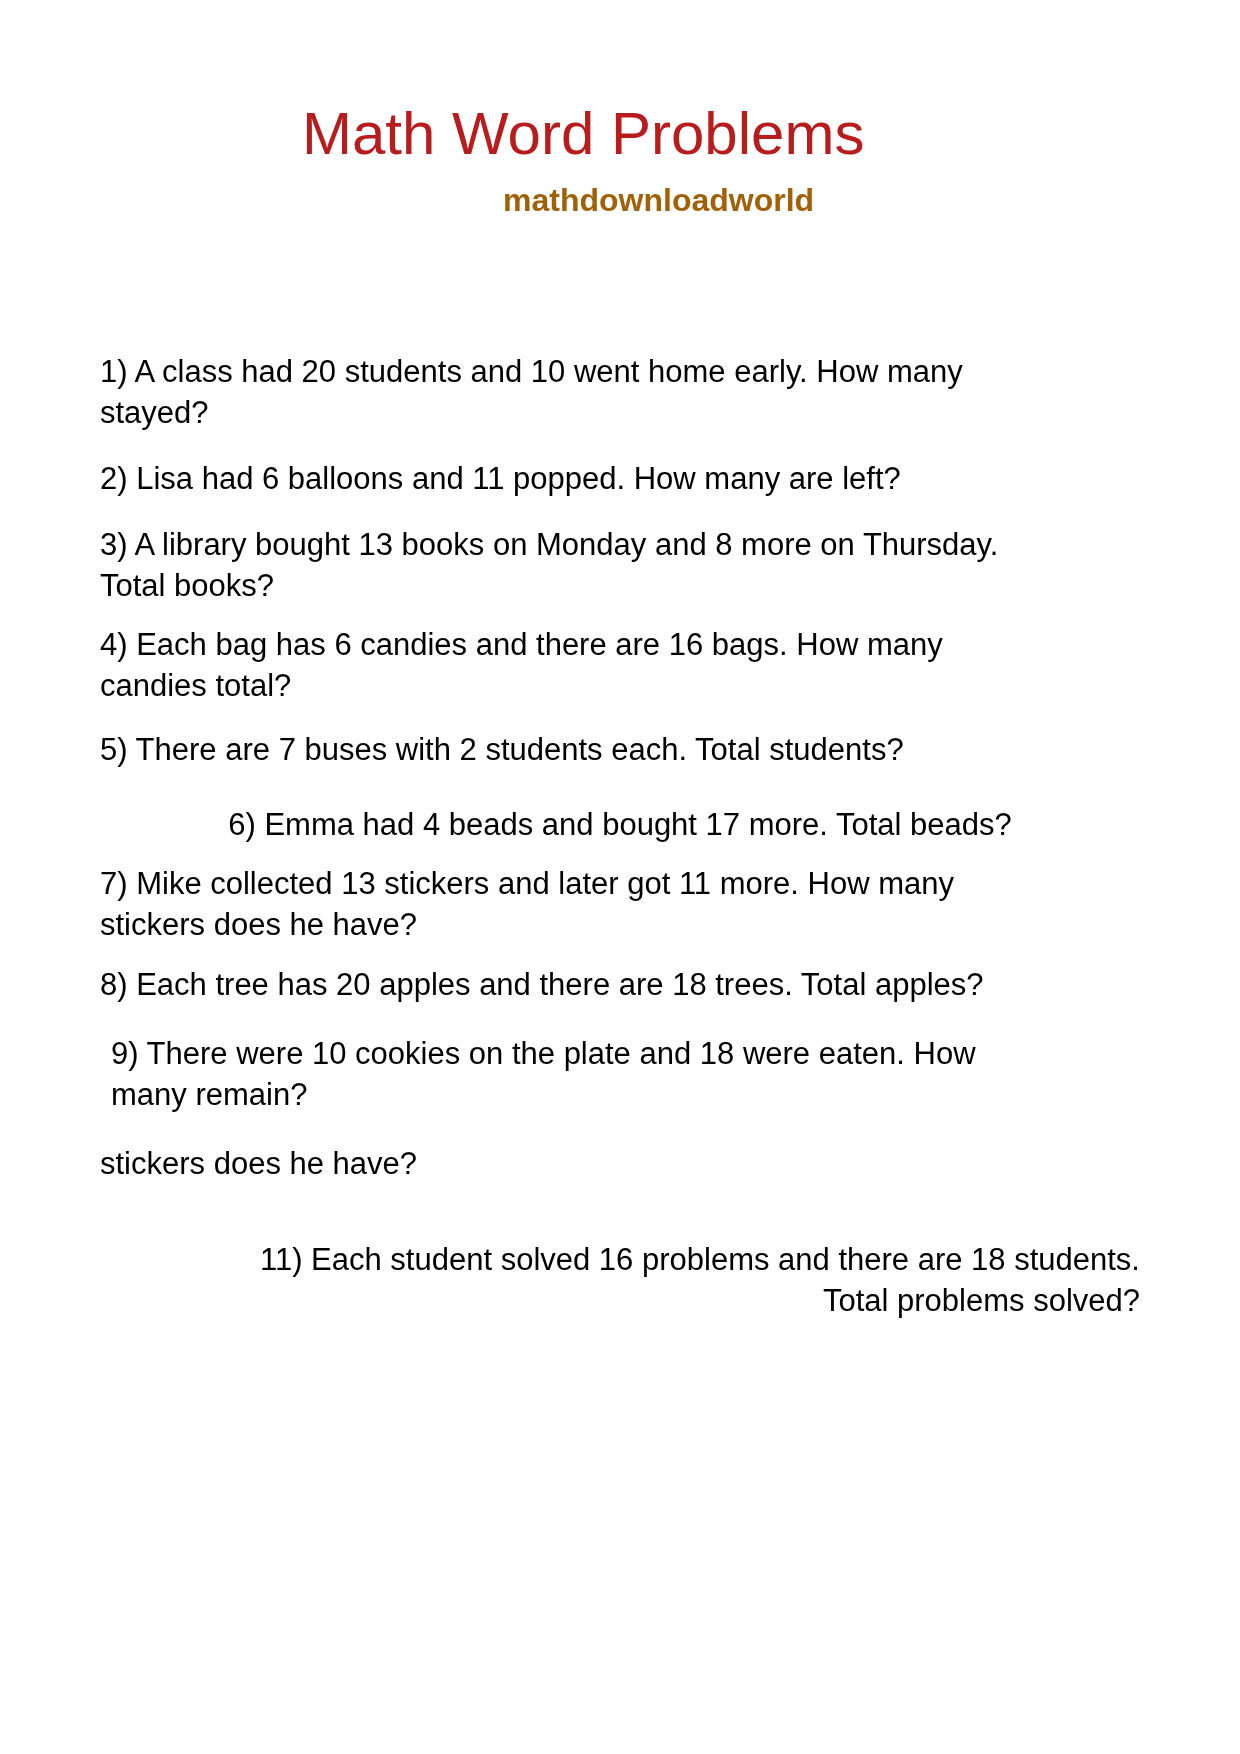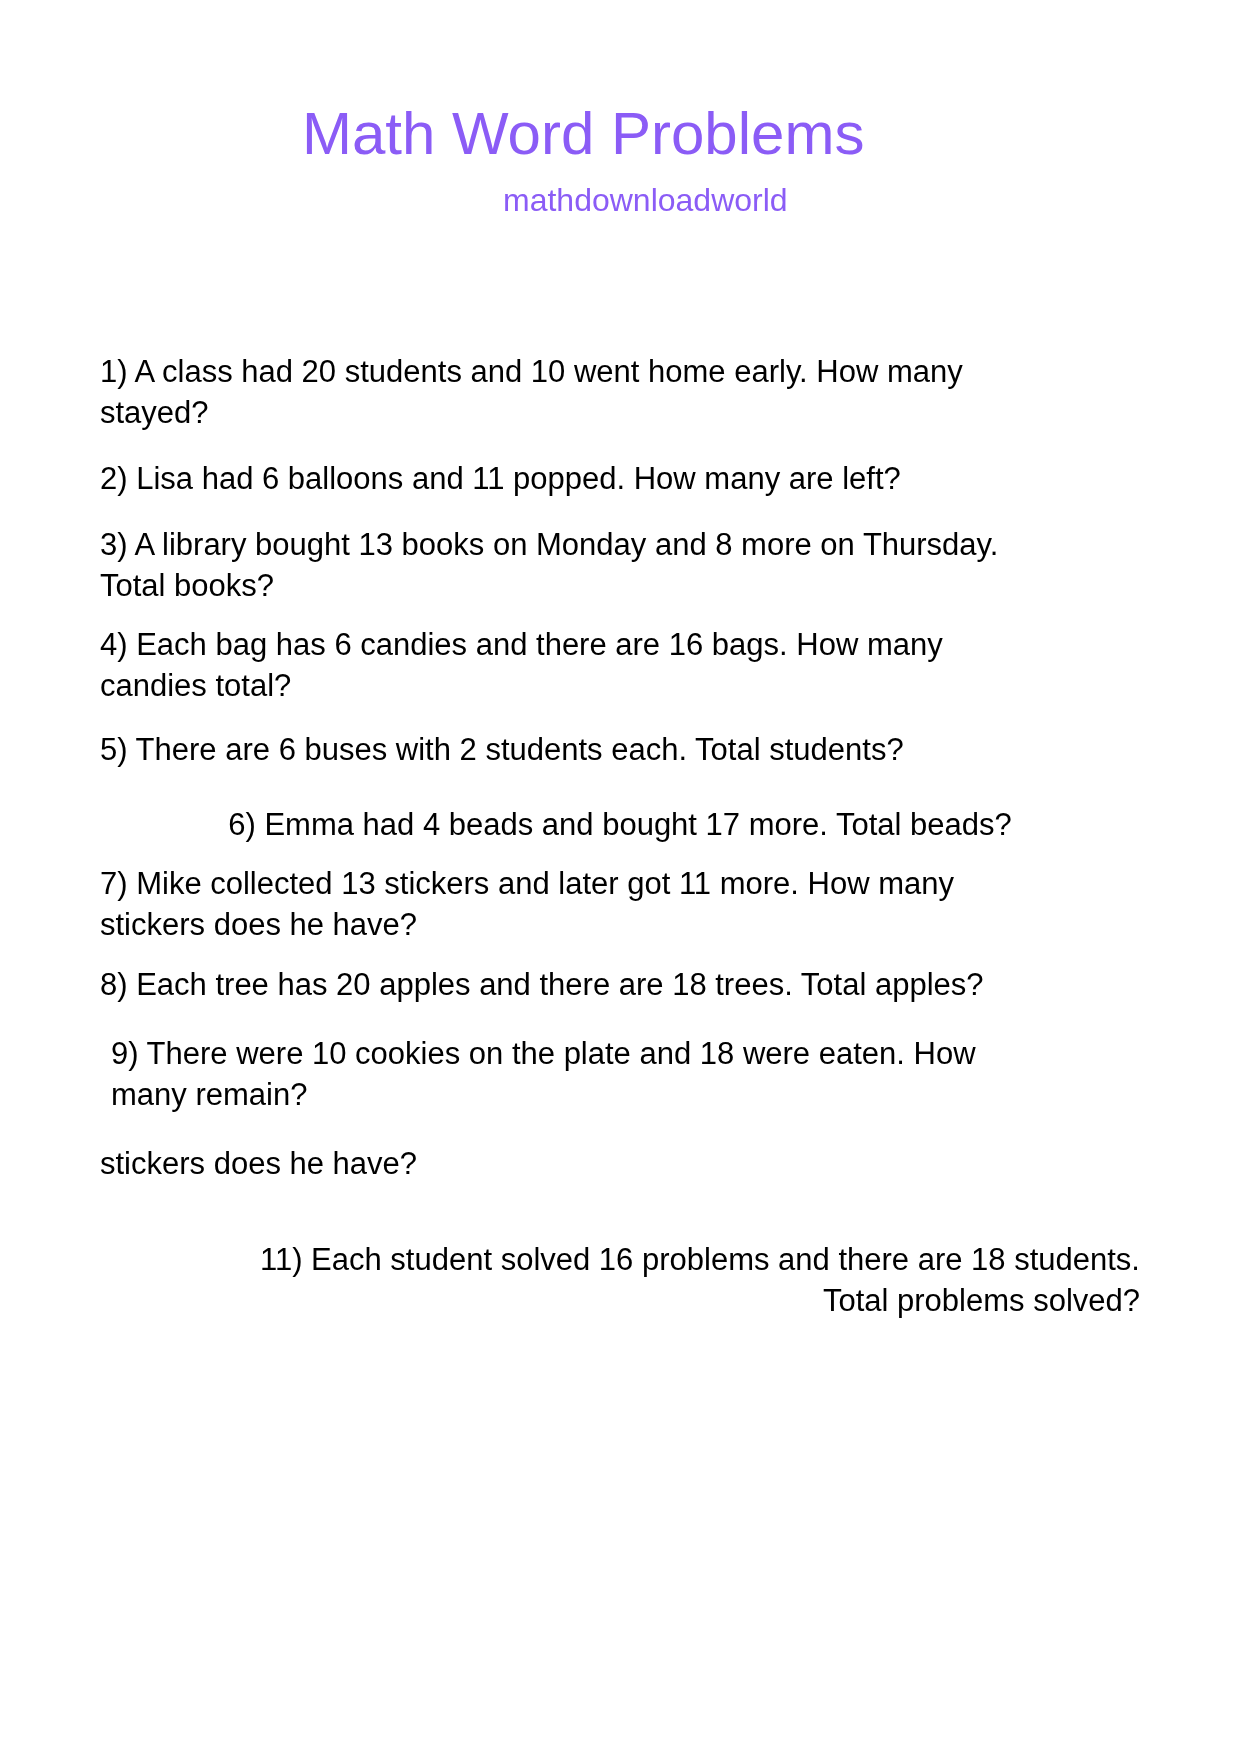--- a/index.html
+++ b/index.html
@@ -17,30 +17,31 @@
     }
     .page-title {
       position: absolute;
       left: 302px;
       top: 99px;
       font-size: 60px;
       line-height: 70px;
       white-space: nowrap;
       font-weight: normal;
       margin: 0;
-      color: #8b5cf6;
+      color: #b91c1c;
     }
     .page-subtitle {
       position: absolute;
       left: 503px;
       top: 180px;
       font-size: 32px;
       line-height: 40px;
       white-space: nowrap;
-      color: #8b5cf6;
+      color: #a16207;
+      font-weight: bold;
     }
     .problem {
       position: absolute;
       left: 100px;
       width: 1040px;
       font-size: 31px;
       line-height: 41px;
       margin: 0;
     }
     .problem .line {
@@ -75,21 +76,21 @@
   </p>
   <p class="problem p3">
     <span class="line">3) A library bought 13 books on Monday and 8 more on Thursday.</span>
     <span class="line">Total books?</span>
   </p>
   <p class="problem p4">
     <span class="line">4) Each bag has 6 candies and there are 16 bags. How many</span>
     <span class="line">candies total?</span>
   </p>
   <p class="problem p5">
-    <span class="line">5) There are 6 buses with 2 students each. Total students?</span>
+    <span class="line">5) There are 7 buses with 2 students each. Total students?</span>
   </p>
   <p class="problem p6">
     <span class="line">6) Emma had 4 beads and bought 17 more. Total beads?</span>
   </p>
   <p class="problem p7">
     <span class="line">7) Mike collected 13 stickers and later got 11 more. How many</span>
     <span class="line">stickers does he have?</span>
   </p>
   <p class="problem p8">
     <span class="line">8) Each tree has 20 apples and there are 18 trees. Total apples?</span>

